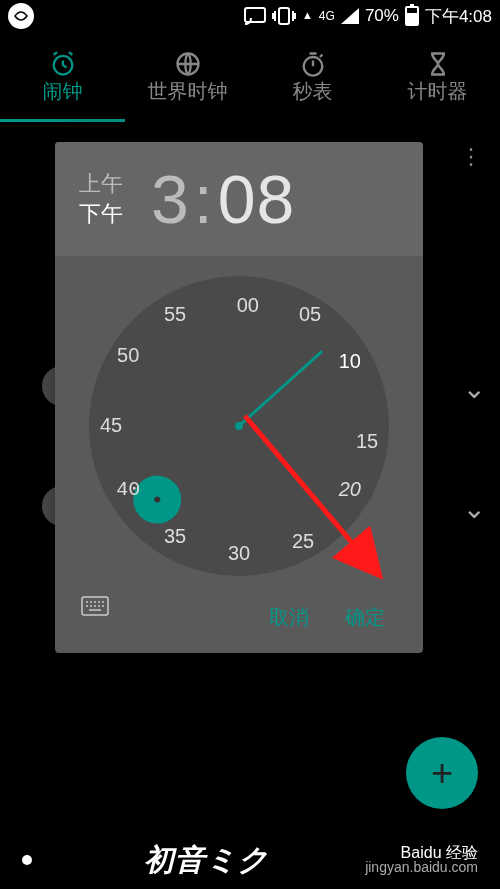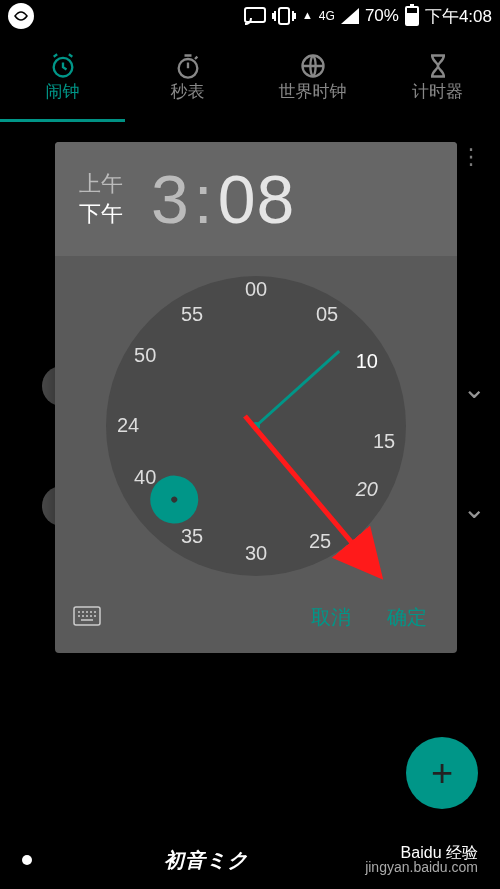--- a/index.html
+++ b/index.html
@@ -11,67 +11,67 @@
   .status-left { display: flex; align-items: center; gap: 6px; }
   .status-right { display: flex; align-items: center; gap: 6px; }
   .app-badge { width: 26px; height: 26px; border-radius: 50%; background: #fff; display: flex; align-items: center; justify-content: center; color: #000; font-size: 14px; }
   .status-icon-svg { display: block; }
   .battery-box { width: 14px; height: 20px; border: 2px solid #fff; border-radius: 2px; position: relative; display: flex; align-items: flex-end; }
   .battery-fill { background: #fff; width: 100%; height: 70%; }
   .battery-cap { position: absolute; top: -4px; left: 3px; width: 4px; height: 2px; background: #fff; }
 
   
   .tabs { height: 90px; display: flex; }
-  .tab { flex: 1; display: flex; flex-direction: column; align-items: center; justify-content: center; color: #888; font-size: 17px; position: relative; }
+  .tab { flex: 1; display: flex; flex-direction: column; align-items: center; justify-content: center; color: #888; font-size: 20px; position: relative; }
   .tab.active { color: #009688; }
   .tab.active::after { content: ""; position: absolute; bottom: 0; left: 0; right: 0; height: 3px; background: #009688; }
   .tab-icon { width: 28px; height: 28px; }
 
   
   .dialog-overlay { position: absolute; top: 122px; left: 0; right: 0; bottom: 0; }
   .overflow-btn { position: absolute; right: 18px; top: 32px; color: #888; font-size: 22px; line-height: 6px; letter-spacing: 0; }
   .fab { position: absolute; right: 22px; bottom: 80px; width: 72px; height: 72px; border-radius: 50%; background: #009688; display: flex; align-items: center; justify-content: center; font-size: 38px; color: #222; box-shadow: 0 4px 10px rgba(0,0,0,.5); }
   .chev { position: absolute; color: #aaa; font-size: 28px; }
   .chev1 { right: 14px; top: 250px; }
   .chev2 { right: 14px; top: 370px; }
   .bubble-left { position: absolute; left: 42px; width: 30px; height: 40px; background: #555; border-radius: 20px 0 0 20px; }
   .bubble1 { top: 244px; }
   .bubble2 { top: 364px; }
 
   
-  .dialog { position: absolute; left: 55px; top: 20px; width: 402px; background: #5a5a5a; border-radius: 4px; overflow: hidden; box-shadow: 0 10px 40px rgba(0,0,0,.6); }
+  .dialog { position: absolute; left: 55px; top: 20px; width: 368px; background: #5a5a5a; border-radius: 4px; overflow: hidden; box-shadow: 0 10px 40px rgba(0,0,0,.6); }
   .dialog-header { background: #666; padding: 18px 24px; display: flex; align-items: center; }
   .ampm-col { display: flex; flex-direction: column; font-size: 22px; margin-right: 28px; }
   .ampm-col .am { color: #bbb; }
   .ampm-col .pm { color: #fff; font-weight: 500; }
   .time-display { display: flex; align-items: baseline; font-size: 68px; font-weight: 300; letter-spacing: 1px; }
   .time-hour { color: #bbb; }
   .time-colon { color: #bbb; margin: 0 4px; }
   .time-minute { color: #e5e5e5; font-weight: 400; }
 
   .clock-wrap { padding: 20px 0 10px; display: flex; justify-content: center; position: relative; }
   .clock-face { width: 300px; height: 300px; border-radius: 50%; background: #4a4a4a; position: relative; }
   .clock-center { position: absolute; left: 50%; top: 50%; width: 8px; height: 8px; border-radius: 50%; background: #009688; transform: translate(-50%,-50%); z-index: 2; }
   .clock-hand { position: absolute; left: 50%; top: 50%; width: 3px; height: 112px; background: #009688; transform-origin: top center; transform: translate(-50%,0) rotate(228deg); z-index: 1; }
   .clock-knob { position: absolute; width: 48px; height: 48px; border-radius: 50%; background: #009688; left: 50%; top: 50%; transform: translate(-50%,-50%) rotate(-132deg) translateY(-110px); z-index: 0; display:flex; align-items:center; justify-content:center; }
   .clock-knob::after { content:""; width:6px; height:6px; border-radius:50%; background:#333; }
   .tick { position: absolute; left: 50%; top: 50%; color: #ddd; font-size: 20px; width: 40px; text-align: center; transform-origin: center; }
 
   
   .red-arrow { position: absolute; pointer-events: none; z-index: 10; }
 
-  .dialog-actions { display: flex; align-items: center; padding: 10px 12px 14px; }
+  .dialog-actions { display: flex; padding: 10px 20px 14px; }
   .kb-icon { margin-left: 6px; color: #ccc; }
   .spacer { flex: 1; }
   .dlg-btn { color: #009688; font-size: 20px; padding: 8px 18px; }
 
   
   .bottom-bar { position: absolute; bottom: 0; left: 0; right: 0; height: 58px; background: #000; display: flex; align-items: center; justify-content: space-between; padding: 0 22px; }
   .nav-dot { width: 10px; height: 10px; border-radius: 50%; background: #fff; }
-  .brand-center { font-size: 20px; font-weight: 700; font-style: italic; letter-spacing: 1px; margin-left: 16px; }
+  .brand-center { font-size: 30px; font-weight: 700; font-style: italic; letter-spacing: 1px; margin-left: 16px; }
   .brand-right { text-align: right; font-size: 13px; line-height: 14px; }
   .brand-right .b1 { font-size: 16px; }
   .brand-right .b2 { color: #aaa; font-size: 14px; }
 </style>
 </head>
 <body>
 
 <div class="screen">
 
   <div class="status-bar">
@@ -109,31 +109,31 @@
   <div class="tabs">
     <div class="tab active">
       <svg class="tab-icon" viewBox="0 0 24 24" fill="none" stroke="#009688" stroke-width="2">
           <circle cx="12" cy="13" r="8"></circle>
           <path d="M12 9v4l3 2M4 4l3-2M20 4l-3-2"></path>
         </svg>
       <span>闹钟</span>
     </div>
     <div class="tab">
       <svg class="tab-icon" viewBox="0 0 24 24" fill="none" stroke="#888" stroke-width="2">
+          <circle cx="12" cy="12" r="9"></circle>
+          <path d="M3 12h18M12 3c3 3 3 15 0 18M12 3c-3 3-3 15 0 18"></path>
+        </svg>
+      <span>世界时钟</span>
+    </div>
+    <div class="tab">
+      <svg class="tab-icon" viewBox="0 0 24 24" fill="none" stroke="#888" stroke-width="2">
           <circle cx="12" cy="14" r="8"></circle>
           <path d="M12 14V9M9 3h6M18 6l2-2"></path>
         </svg>
       <span>秒表</span>
-    </div>
-    <div class="tab">
-      <svg class="tab-icon" viewBox="0 0 24 24" fill="none" stroke="#888" stroke-width="2">
-          <circle cx="12" cy="12" r="9"></circle>
-          <path d="M3 12h18M12 3c3 3 3 15 0 18M12 3c-3 3-3 15 0 18"></path>
-        </svg>
-      <span>世界时钟</span>
     </div>
     <div class="tab">
       <svg class="tab-icon" viewBox="0 0 24 24" fill="none" stroke="#888" stroke-width="2">
           <path d="M6 3h12M6 21h12M7 3c0 5 5 6 5 9s-5 4-5 9M17 3c0 5-5 6-5 9s5 4 5 9"></path>
         </svg>
       <span>计时器</span>
     </div>
   </div>
 
   <div class="dialog-overlay">
@@ -158,30 +158,30 @@
           <span class="time-minute">08</span>
         </div>
       </div>
 
       <div class="clock-wrap">
         <div class="clock-face">
           <div class="clock-center"></div>
           <div class="clock-hand"></div>
           <div class="clock-knob"></div>
 
-        <div class="tick" style="left: 130px; top: 2px; transform: none;">00</div>
+        <div class="tick" style="left: 130px; top: 18px; transform: none; text-align: right;">00</div>
             <div class="tick" style="left: 201px; top: 27.1487px; transform: none;">05</div>
             <div class="tick" style="left: 240.851px; top: 74px; transform: none; color: #ffffff;">10</div>
             <div class="tick" style="left: 258px; top: 154px; transform: none;">15</div>
             <div class="tick" style="left: 240.851px; top: 202px; transform: none; font-style: italic;">20</div>
             <div class="tick" style="left: 194px; top: 254px; transform: none;">25</div>
             <div class="tick" style="left: 130px; top: 266px; transform: none;">30</div>
             <div class="tick" style="left: 66px; top: 248.851px; transform: none;">35</div>
-            <div class="tick" style="left: 19.1487px; top: 190px; transform: none;">40</div>
-            <div class="tick" style="left: 2px; top: 138px; transform: none;">24</div>
+            <div class="tick" style="left: 19.1487px; top: 202px; transform: none; font-family: Liberation Mono, monospace;">40</div>
+            <div class="tick" style="left: 2px; top: 138px; transform: none;">45</div>
             <div class="tick" style="left: 19.1487px; top: 68px; transform: none;">50</div>
             <div class="tick" style="left: 66px; top: 27.1487px; transform: none;">55</div>
           </div>
 
         <svg class="red-arrow" style="left:150px;top:140px" width="220" height="220">
           <defs>
               <marker id="ah" markerWidth="12" markerHeight="12" refX="9" refY="5" orient="auto">
                 <path d="M0 0 L10 5 L0 10 Z" fill="#ff1a1a"></path>
               </marker>
             </defs>

